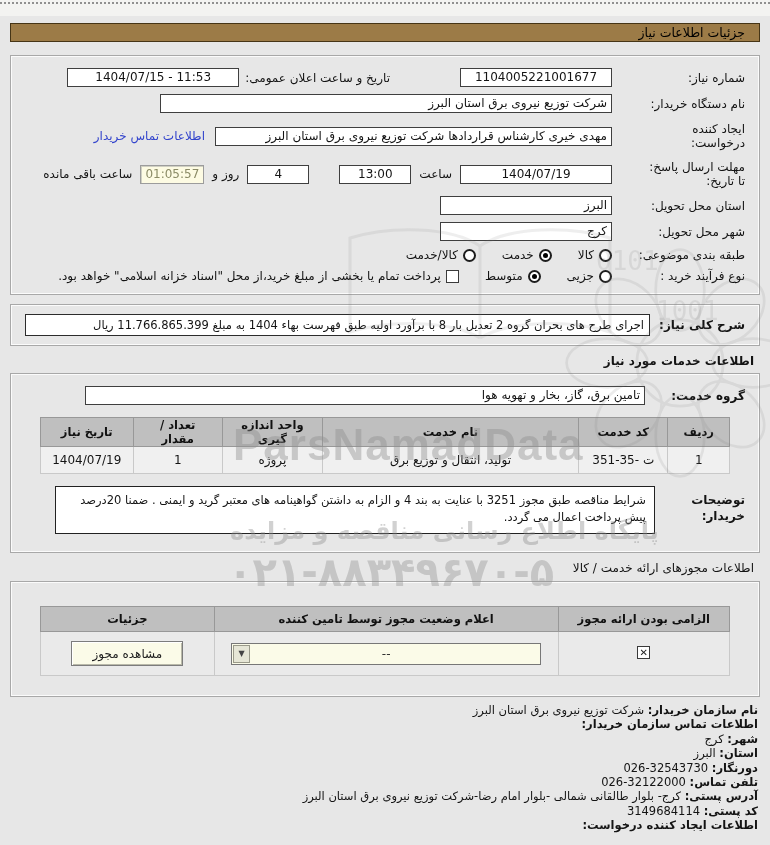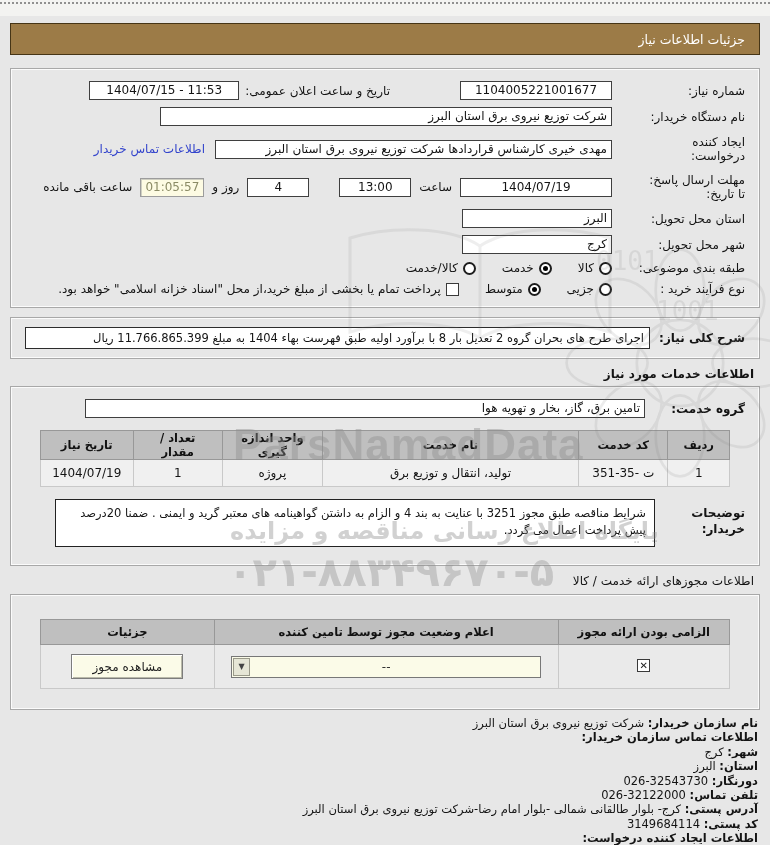--- a/index.html
+++ b/index.html
@@ -6,39 +6,39 @@
   html,body { margin:0; padding:0; }
   body {
     width:770px; height:845px; overflow:hidden; position:relative;
     background:#e7e7e7; direction:rtl;
     font-family:"DejaVu Sans", sans-serif; font-size:12px; color:#141414;
   }
   .top-strip { height:16px; background:#f3f3f1; position:relative; }
   .top-strip .dots { position:absolute; top:2px; left:0; width:100%; height:0; border-top:2px dotted #909090; }
 
   .titlebar {
-    margin:7px 10px 0; height:32px; background:#9c7b47; border:1px solid #463516;
-    color:#ffffff; display:flex; align-items:center; padding:0 14px; font-size:12.5px;text-align:right;
+    margin:7px 10px 0; height:19px; background:#9c7b47; border:1px solid #463516;
+    color:#000000; display:flex; align-items:center; padding:0 14px; font-size:12.5px;text-align:right;
   }
 
   .panel {
     margin:13px 10px 0; padding:12px 14px 4px; background:#e7e7e7;
     border:1px solid #a8a8a8;
     box-shadow: inset 1px 1px 0 #fbfbfb, inset -1px -1px 0 #fbfbfb;
     position:relative; z-index:1;
   }
   .row { display:flex; align-items:center; margin-bottom:7px; }
   .lab { flex:0 0 133px; line-height:14px; }
   .lab2 { line-height:14px;text-align:right; }
   .box {
     background:#fff; border:1px solid #3f3f3f; height:19px; line-height:17px;
     padding:0 4px; white-space:nowrap; overflow:hidden; font-size:12px;
   }
   .center { text-align:center; }
-  .w152 { width:152px; } .w150 { width:150px; } .w452 { width:452px; }
+  .w152 { width:152px; } .w150 { width:172px; } .w452 { width:452px; }
   .w397 { width:397px; } .w72 { width:72px; } .w62 { width:62px; }
   .sunken {
     background:#fdfbe3; border:1px solid #9c9c9c; color:#8b8b66;
     box-shadow: inset 1px 1px 0 #cfcfc2; width:64px;
   }
   .link { color:#3344cc; margin-right:10px; cursor:pointer; white-space:nowrap;margin-left:36px; }
   .gapR30 { margin-right:30px; }
   .sidelab { margin:0 8px; white-space:nowrap; }
 
   .radio {

